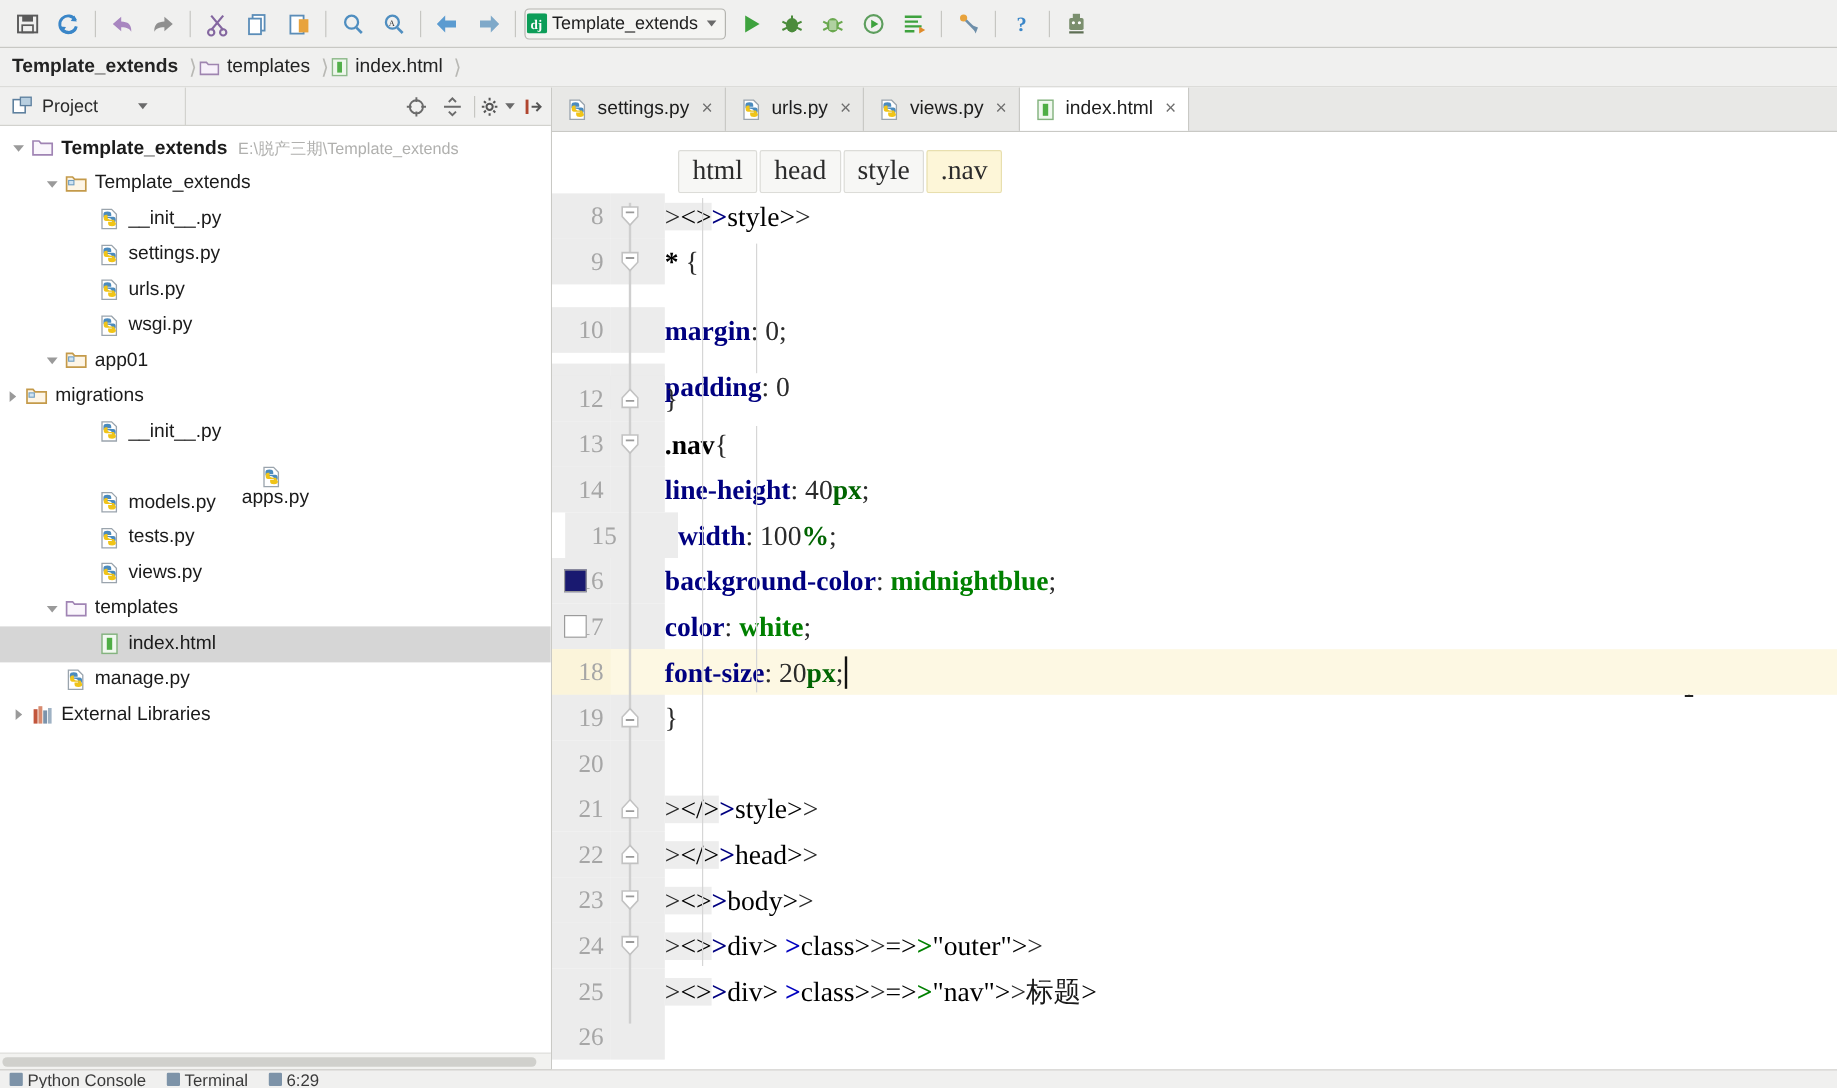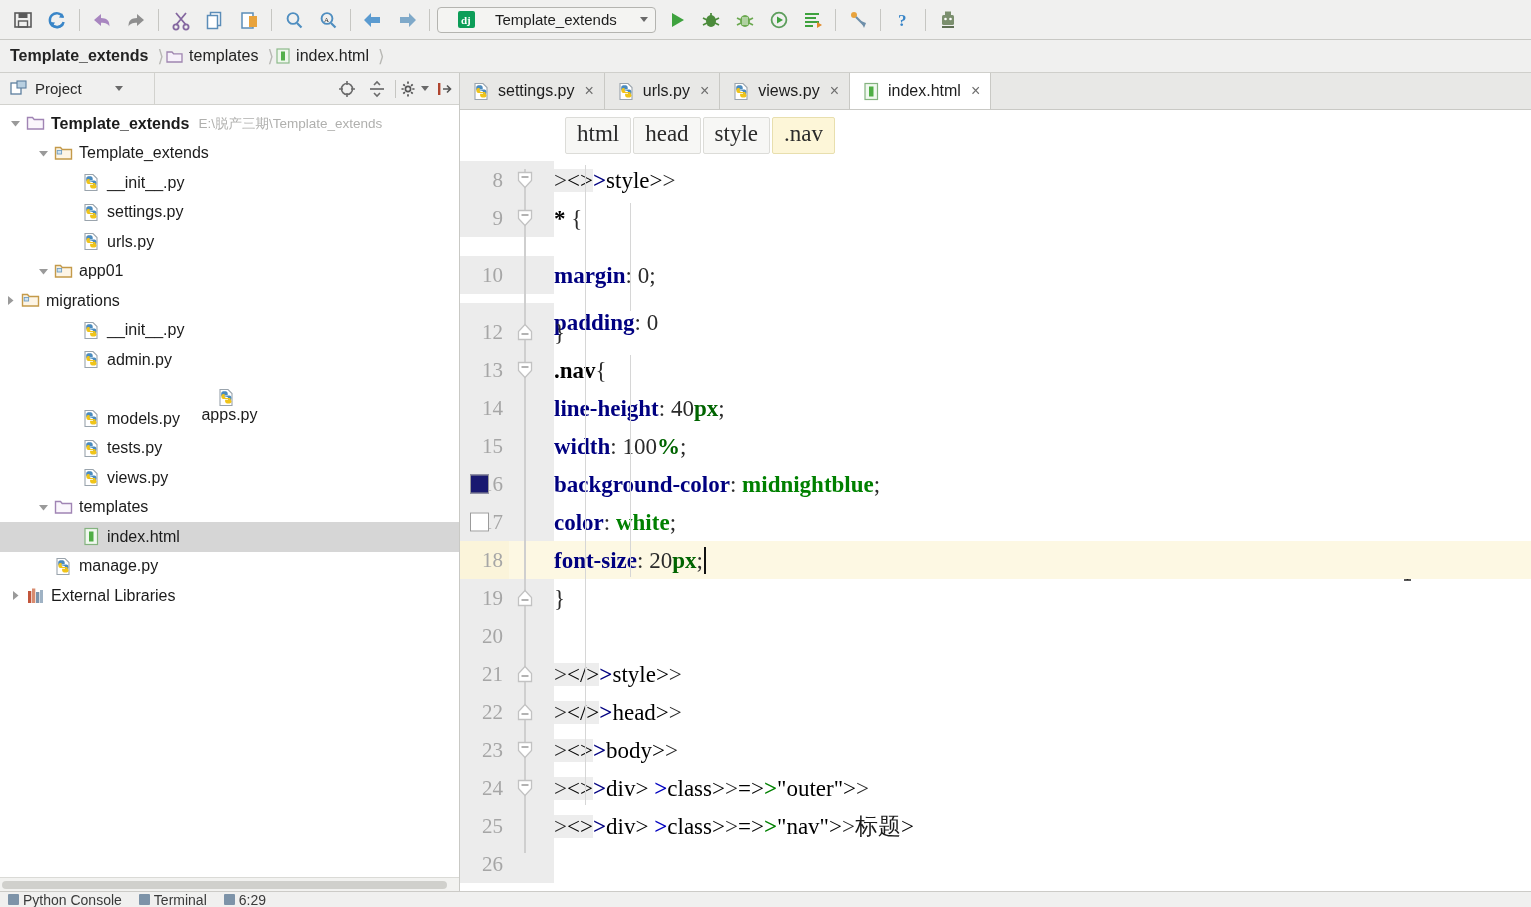--- a/index.html
+++ b/index.html
@@ -18,22 +18,22 @@
     display:flex; align-items:center; padding:0 6px; gap:0px;
   }
   .tb-btn{
     width:34px; height:32px; display:flex; align-items:center; justify-content:center;
     border:none; background:transparent; cursor:pointer;
   }
   .tb-sep{ width:1px; height:22px; background:#c6c6c2; margin:0 5px; }
   .tb-ico{ width:22px; height:22px; display:block; }
 
   .runcfg{
-    display:flex; align-items:center; gap:20px;
-    height:26px; padding:0 7px 0 20px; margin:0 4px 0 2px;
+    display:flex; align-items:center; gap:4px;
+    height:26px; padding:0 7px 0 1px; margin:0 4px 0 2px;
     border:1px solid #b4b4b0; border-radius:4px; background:#f4f4f2;
     font-size:15px; color:#1d1d1d; cursor:pointer; white-space:nowrap;
   }
   .runcfg .cfg-ico{ width:17px; height:17px; }
   .caret-dn{
     width:0;height:0;border-left:4px solid transparent;border-right:4px solid transparent;
     border-top:5px solid #6a6a6a; margin-left:3px;
   }
 
   
@@ -96,21 +96,21 @@
   .tab{
     display:flex; align-items:center; gap:7px; height:36px; padding:0 10px 0 12px;
     border-right:1px solid #c9c9c5; cursor:pointer; font-size:16px; color:#1d1d1d;
     background:#e8e8e6;
   }
   .tab.active{ background:#ffffff; }
   .tab .x{ font-size:16px; color:#6e6e6e; margin-left:3px; }
 
   .bcrumbs{
     height:51px; min-height:51px; background:#ffffff;
-    display:flex; align-items:center; padding-left:105px; gap:2px;
+    display:flex; align-items:flex-end; padding-left:105px; gap:2px;
   }
   .bc{
     font-family:"Liberation Serif", serif;
     font-size:23px; color:#2b2b2b;
     border:1px solid #dcdcd8; background:#f7f7f5;
     padding:3px 11px 5px 11px; border-radius:2px; cursor:pointer; line-height:1.15;
   }
   .bc.hl{ background:#fdf6d8; border-color:#e8dfae; }
 
   .code{ flex:1; position:relative; overflow:hidden; background:#ffffff; }
@@ -445,20 +445,33 @@
             </span>
             <span class="nico">
               <svg width="19" height="19" viewBox="0 0 19 19">
                 <path d="M3 1.5h8l4 4v12H3z" fill="#fff" stroke="#9aa4ad" stroke-width="1.1"></path>
                 <path d="M4.2 5.4c0-1.6 1.2-2.2 3.3-2.2 2.1 0 3.2.6 3.2 2.2v1.5H7.4v.7h5c1.4 0 2 .9 2 2.5s-.6 2.6-2 2.6h-1.2v-1.8c0-1.5-1-2.3-3-2.3H5.5c-.9 0-1.3-.5-1.3-1.4z" fill="#4b8bbe"></path>
                 <path d="M14.6 13.3c0 1.6-1.1 2.3-3.2 2.3s-3.3-.6-3.3-2.3v-1.5h3.3v-.7h-5c-1.4 0-2-.9-2-2.5s.6-2.6 2-2.6h1.2v1.9c0 1.5 1 2.2 3 2.2h1.7c.9 0 1.3.5 1.3 1.4z" fill="#f0c419"></path>
               </svg>
             </span>
             <span class="nlabel">urls.py</span>
           </div>
+          <div class="node" style="padding-left: 61px;">
+            <span class="tw">
+              <svg width="13" height="13" viewBox="0 0 13 13"></svg>
+            </span>
+            <span class="nico">
+              <svg width="19" height="19" viewBox="0 0 19 19">
+                <path d="M3 1.5h8l4 4v12H3z" fill="#fff" stroke="#9aa4ad" stroke-width="1.1"></path>
+                <path d="M4.2 5.4c0-1.6 1.2-2.2 3.3-2.2 2.1 0 3.2.6 3.2 2.2v1.5H7.4v.7h5c1.4 0 2 .9 2 2.5s-.6 2.6-2 2.6h-1.2v-1.8c0-1.5-1-2.3-3-2.3H5.5c-.9 0-1.3-.5-1.3-1.4z" fill="#4b8bbe"></path>
+                <path d="M14.6 13.3c0 1.6-1.1 2.3-3.2 2.3s-3.3-.6-3.3-2.3v-1.5h3.3v-.7h-5c-1.4 0-2-.9-2-2.5s.6-2.6 2-2.6h1.2v1.9c0 1.5 1 2.2 3 2.2h1.7c.9 0 1.3.5 1.3 1.4z" fill="#f0c419"></path>
+              </svg>
+            </span>
+            <span class="nlabel">wsgi.py</span>
+          </div>
           <div class="node" style="padding-left: 33px;">
             <span class="tw">
               <svg width="13" height="13" viewBox="0 0 13 13">
                 <path d="M2 4h9l-4.5 5.5z" fill="#9a9a9a"></path>
               </svg>
             </span>
             <span class="nico">
               <svg width="19" height="19" viewBox="0 0 19 19">
                 <path d="M1.5 3.5h5l1.7 2h9.3v9.5h-16z" fill="#fdf5e6" stroke="#c49a4a" stroke-width="1.4"></path>
                 <rect x="3.2" y="6.4" width="4.4" height="3.6" fill="#cfe3f2" stroke="#6d9cc0" stroke-width=".9"></rect>
@@ -485,33 +498,20 @@
               <svg width="13" height="13" viewBox="0 0 13 13"></svg>
             </span>
             <span class="nico">
               <svg width="19" height="19" viewBox="0 0 19 19">
                 <path d="M3 1.5h8l4 4v12H3z" fill="#fff" stroke="#9aa4ad" stroke-width="1.1"></path>
                 <path d="M4.2 5.4c0-1.6 1.2-2.2 3.3-2.2 2.1 0 3.2.6 3.2 2.2v1.5H7.4v.7h5c1.4 0 2 .9 2 2.5s-.6 2.6-2 2.6h-1.2v-1.8c0-1.5-1-2.3-3-2.3H5.5c-.9 0-1.3-.5-1.3-1.4z" fill="#4b8bbe"></path>
                 <path d="M14.6 13.3c0 1.6-1.1 2.3-3.2 2.3s-3.3-.6-3.3-2.3v-1.5h3.3v-.7h-5c-1.4 0-2-.9-2-2.5s.6-2.6 2-2.6h1.2v1.9c0 1.5 1 2.2 3 2.2h1.7c.9 0 1.3.5 1.3 1.4z" fill="#f0c419"></path>
               </svg>
             </span>
             <span class="nlabel">__init__.py</span>
-          </div>
-          <div class="node" style="padding-left: 61px;">
-            <span class="tw">
-              <svg width="13" height="13" viewBox="0 0 13 13"></svg>
-            </span>
-            <span class="nico">
-              <svg width="19" height="19" viewBox="0 0 19 19">
-                <path d="M3 1.5h8l4 4v12H3z" fill="#fff" stroke="#9aa4ad" stroke-width="1.1"></path>
-                <path d="M4.2 5.4c0-1.6 1.2-2.2 3.3-2.2 2.1 0 3.2.6 3.2 2.2v1.5H7.4v.7h5c1.4 0 2 .9 2 2.5s-.6 2.6-2 2.6h-1.2v-1.8c0-1.5-1-2.3-3-2.3H5.5c-.9 0-1.3-.5-1.3-1.4z" fill="#4b8bbe"></path>
-                <path d="M14.6 13.3c0 1.6-1.1 2.3-3.2 2.3s-3.3-.6-3.3-2.3v-1.5h3.3v-.7h-5c-1.4 0-2-.9-2-2.5s.6-2.6 2-2.6h1.2v1.9c0 1.5 1 2.2 3 2.2h1.7c.9 0 1.3.5 1.3 1.4z" fill="#f0c419"></path>
-              </svg>
-            </span>
-            <span class="nlabel">admin.py</span>
           </div>
           <div class="node" style=" flex-direction: column;">
             <span class="tw">
               <svg width="13" height="13" viewBox="0 0 13 13"></svg>
             </span>
             <span class="nico">
               <svg width="19" height="19" viewBox="0 0 19 19">
                 <path d="M3 1.5h8l4 4v12H3z" fill="#fff" stroke="#9aa4ad" stroke-width="1.1"></path>
                 <path d="M4.2 5.4c0-1.6 1.2-2.2 3.3-2.2 2.1 0 3.2.6 3.2 2.2v1.5H7.4v.7h5c1.4 0 2 .9 2 2.5s-.6 2.6-2 2.6h-1.2v-1.8c0-1.5-1-2.3-3-2.3H5.5c-.9 0-1.3-.5-1.3-1.4z" fill="#4b8bbe"></path>
                 <path d="M14.6 13.3c0 1.6-1.1 2.3-3.2 2.3s-3.3-.6-3.3-2.3v-1.5h3.3v-.7h-5c-1.4 0-2-.9-2-2.5s.6-2.6 2-2.6h1.2v1.9c0 1.5 1 2.2 3 2.2h1.7c.9 0 1.3.5 1.3 1.4z" fill="#f0c419"></path>
@@ -715,21 +715,21 @@
             <div class="foldcol"></div>
             <div class="lnum">13</div>
             <div class="ctext">    <span class="k-sel">.nav</span><span class="k-punc">{</span></div>
           </div>
           <div class="crow" style="position: absolute; left: 0px; right: 0px; top: 228px; height: 38px;">
             <div class="gutter"></div>
             <div class="foldcol"></div>
             <div class="lnum">14</div>
             <div class="ctext">        <span class="k-prop">line-height</span><span class="k-punc">: </span><span class="k-num">40</span><span class="k-unit">px</span><span class="k-punc">;</span></div>
           </div>
-          <div class="crow" style="position: absolute; left: 0px; right: 0px; top: 266px; height: 38px;">
+          <div class="crow" style="position: absolute; left: 11px; right: 0px; top: 266px; height: 38px;">
             <div class="gutter"></div>
             <div class="foldcol"></div>
             <div class="lnum">15</div>
             <div class="ctext">        <span class="k-prop">width</span><span class="k-punc">: </span><span class="k-num">100</span><span class="k-unit">%</span><span class="k-punc">;</span></div>
           </div>
           <div class="crow" style="position: absolute; left: 0px; right: 0px; top: 304px; height: 38px;">
             <div class="gutter"></div>
             <div class="foldcol"></div>
             <div class="lnum">16</div>
             <div class="swatch" style="background: rgb(25, 25, 112);"></div>

